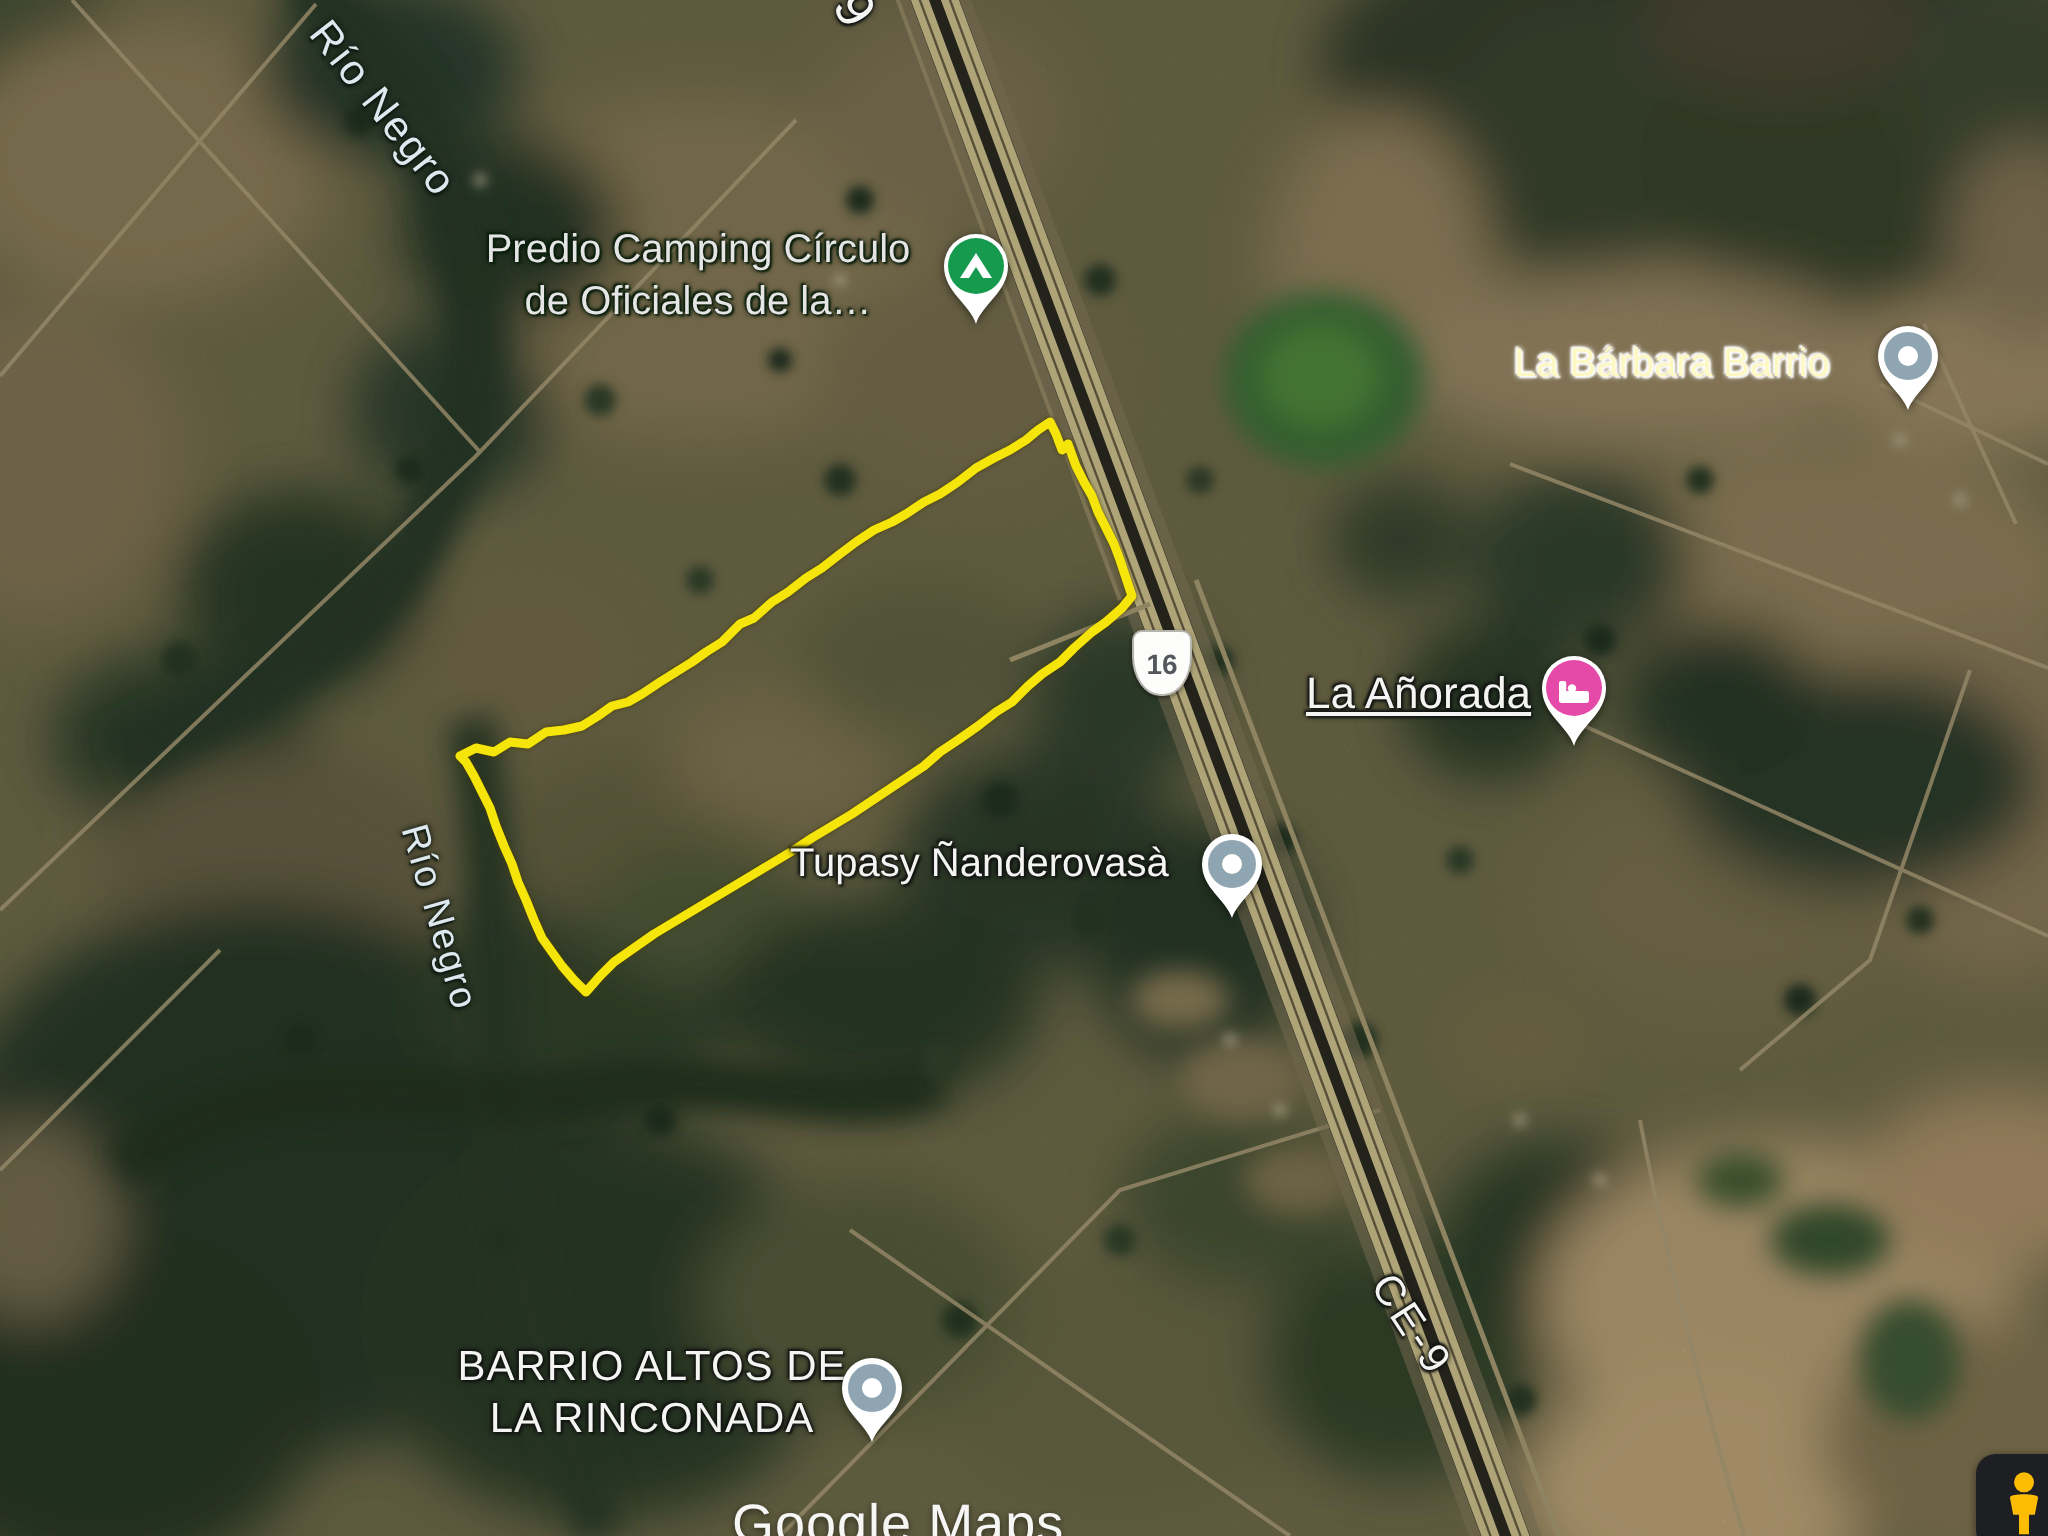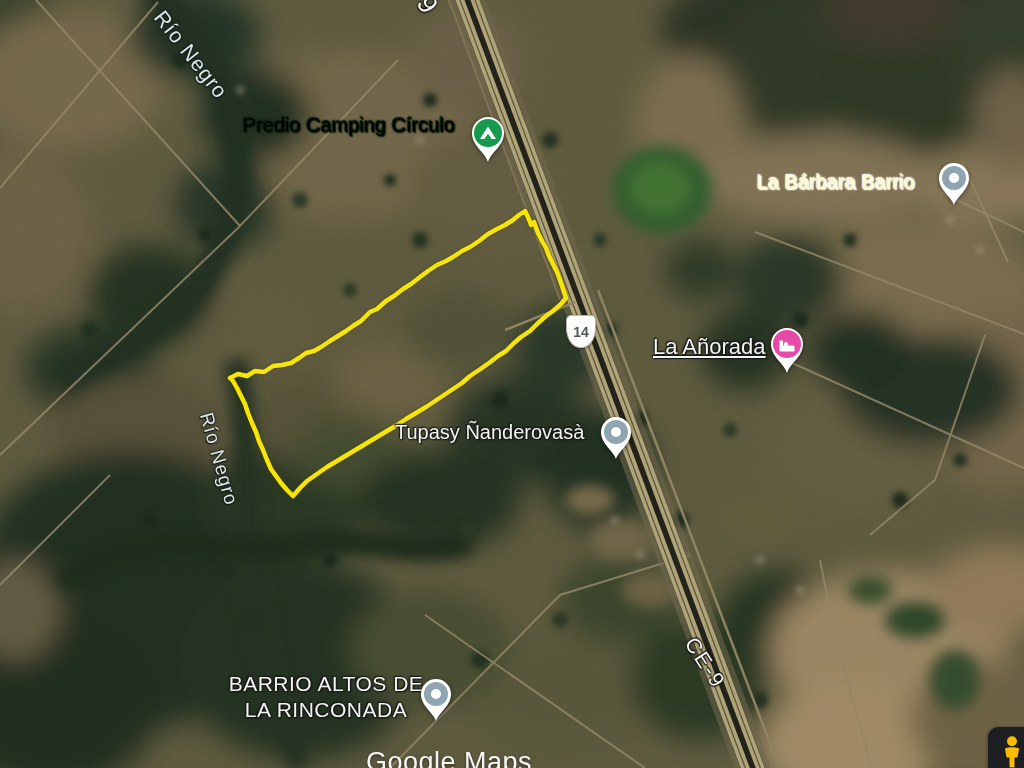--- a/index.html
+++ b/index.html
@@ -7,21 +7,21 @@
          font-family:"Liberation Sans",sans-serif;background:#77724f;}
   .terrain{position:absolute;left:0;top:0;width:1024px;height:768px;display:block;}
 
   
   .lbl{position:absolute;white-space:nowrap;pointer-events:auto;}
   .lbl.white{color:#f4f4f2;
     text-shadow:0 0 2px rgba(20,22,20,.95),0 0 3px rgba(20,22,20,.85),
                 1px 1px 1px rgba(20,22,20,.9),-1px -1px 1px rgba(20,22,20,.9);}
   .lbl.darkhalo{color:#fef9c3;
     text-shadow:0 0 2px #fff,0 0 3px #fff,1px 1px 1px #fff,-1px -1px 1px #fff;}
-  .lbl.green{color:#000000;
+  .lbl.green{color:#e5e5e5;
     text-shadow:0 0 2px rgba(10,30,12,.95),0 0 3px rgba(10,30,12,.85),
                 1px 1px 1px rgba(10,30,12,.9),-1px -1px 1px rgba(10,30,12,.9);}
   .lbl.water{color:#dde9ee;letter-spacing:1px;
     text-shadow:0 0 2px rgba(15,25,18,.9),0 0 3px rgba(15,25,18,.8),
                 1px 1px 1px rgba(15,25,18,.85);}
   .rot{transform-origin:0 0;}
 
   .camping-label{left:225px;top:112px;width:248px;text-align:center;
                  font-size:20px;line-height:26px;}
   .barbara-label{left:757px;top:171px;font-size:20px;}
@@ -223,38 +223,39 @@
     <g>
       <polyline points="230,378 238,374 247,376 255,371 264,372 273,366 282,365 291,363 299,358 306,353 314,351 321,347 330,341 338,336 346,331 353,326 361,321 370,312 377,309 386,301 394,296 403,289 411,284 420,277 428,271 437,265 446,261 453,257 462,251 470,247 479,241 488,234 497,229 505,225 513,220 519,215 525,211 528,217 531,225 534,222 538,233 542,241 546,248 549,256 553,264 557,272 560,280 563,289 566,298 561,304 553,311 546,316 537,324 530,331 521,337 514,343 506,351 498,356 489,363 479,370 470,376 462,383 453,389 444,395 435,401 426,407 416,413 406,419 397,425 387,431 377,437 367,443 357,449 347,455 337,461 327,467 317,474 307,481 300,488 293,496 287,490 281,483 276,476 271,469 267,460 263,450 259,441 256,432 252,423 248,413 245,404 241,396 237,388 233,381 230,378" fill="none" stroke="#f5e50a" stroke-width="4.5" stroke-linejoin="round" stroke-linecap="round" style="filter:drop-shadow(0 0 1px rgba(70,60,0,.9))"></polyline>
     </g>
   </svg>
 
   <div class="lbl water rot rio-top">Río Negro</div>
   <div class="lbl water rot rio-left">Río Negro</div>
 
   <div class="lbl green camping-label">
     <div>Predio Camping Círculo</div>
+    <div>de Oficiales de la…</div>
   </div>
 
   <div class="lbl darkhalo barbara-label">La Bárbara Barrio</div>
 
   <div class="lbl white anorada-label">La Añorada</div>
 
   <div class="lbl white tupasy-label">Tupasy Ñanderovasà</div>
 
   <div class="lbl white barrio-altos-label">
     <div>BARRIO ALTOS DE</div>
     <div>LA RINCONADA</div>
   </div>
 
   <div class="lbl white rot ce9">CE-9</div>
   <div class="lbl white rot route9-top">9</div>
 
   <div class="shield">
-    <span>14</span>
+    <span>16</span>
   </div>
 
   <div class="marker" style="left:470px;top:117px;">
     <svg width="36" height="46" viewBox="0 0 36 46">
       <path d="M18 45 C15 35 2 29 2 16 A16 16 0 1 1 34 16 C34 29 21 35 18 45 Z" fill="#fff"></path>
       <circle cx="18" cy="16" r="14" fill="#169a4e"></circle>
       <path d="M18 9.5 L26 22 H10 Z" fill="#fff"></path>
       <path d="M18 16.5 L21.5 22 H14.5 Z" fill="#169a4e"></path>
     </svg>
   </div>

